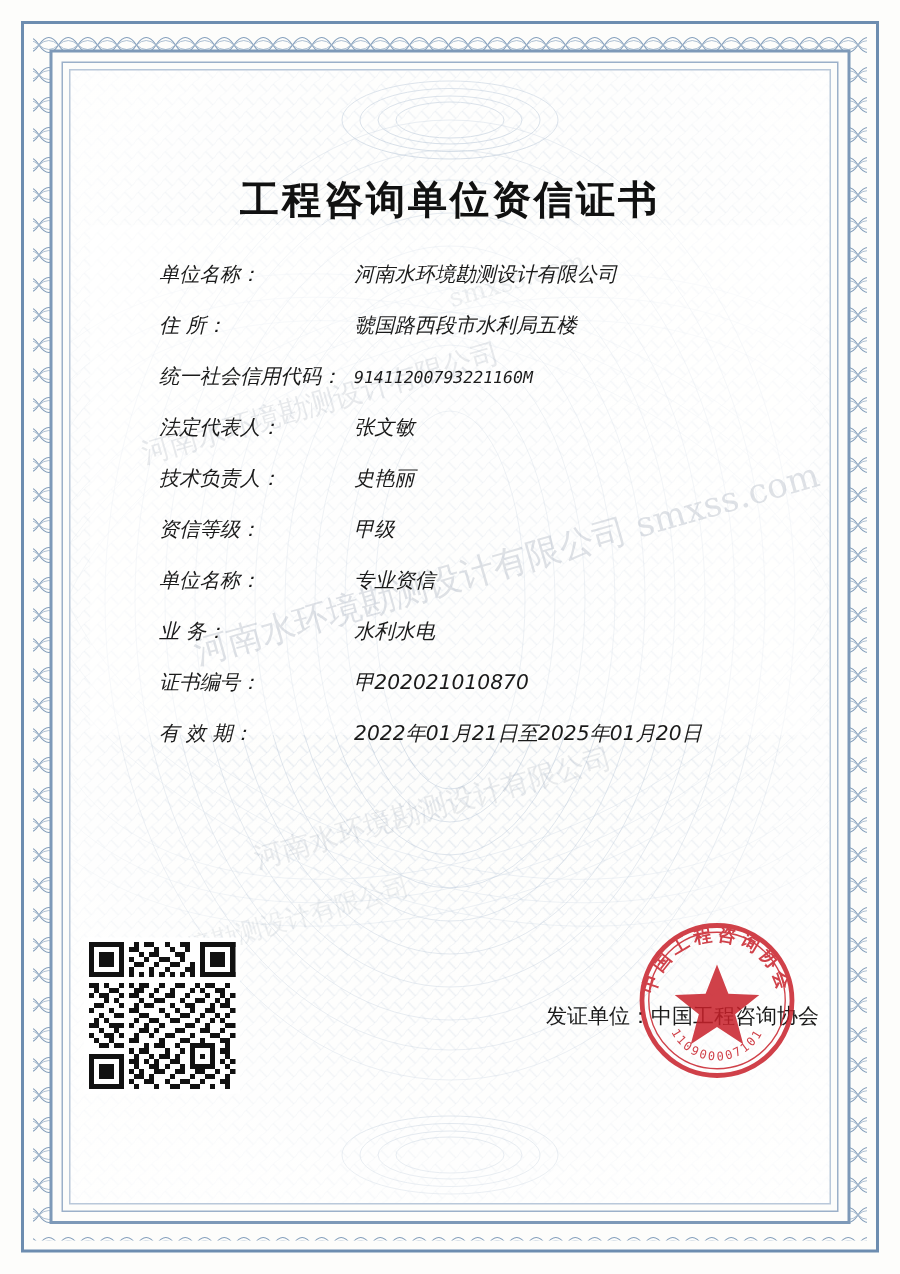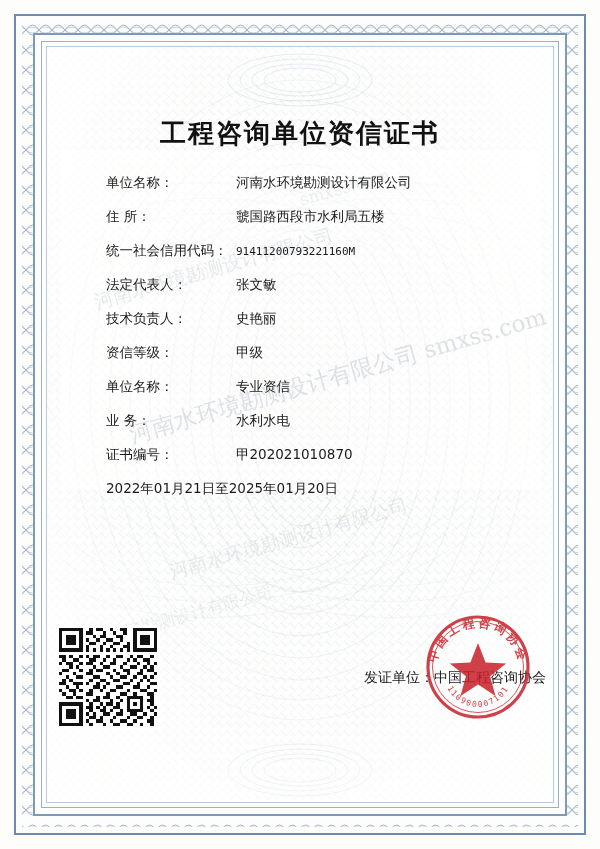--- a/index.html
+++ b/index.html
@@ -73,20 +73,21 @@
     font-weight: bold;
     letter-spacing: 2px;
     color: #111111;
   }
 
   .fields {
     position: absolute;
     top: 118px;
     left: 50px;
     right: 16px;
+    font-style: italic;
   }
   .field-row {
     display: flex;
     align-items: baseline;
     margin-bottom: 12px;
     height: 22px;
   }
   .field-label {
     font-family: "DejaVu Sans", sans-serif;
     font-size: 13.5px;
@@ -294,20 +295,21 @@
         <div class="field-label wide">业    务：</div>
         <div class="field-value">水利水电</div>
       </div>
 
       <div class="field-row">
         <div class="field-label wide">证书编号：</div>
         <div class="field-value">甲202021010870</div>
       </div>
 
       <div class="field-row">
+        <div class="field-label wide">有 效 期：</div>
         <div class="field-value">2022年01月21日至2025年01月20日</div>
       </div>
 
     </div>
   </div>
 
   <div class="qr">
     <svg viewBox="0 0 29 29" width="98" height="98" shape-rendering="crispEdges" xmlns="http://www.w3.org/2000/svg">
       <rect width="29" height="29" fill="#ffffff"></rect>
       <g fill="#111111">

